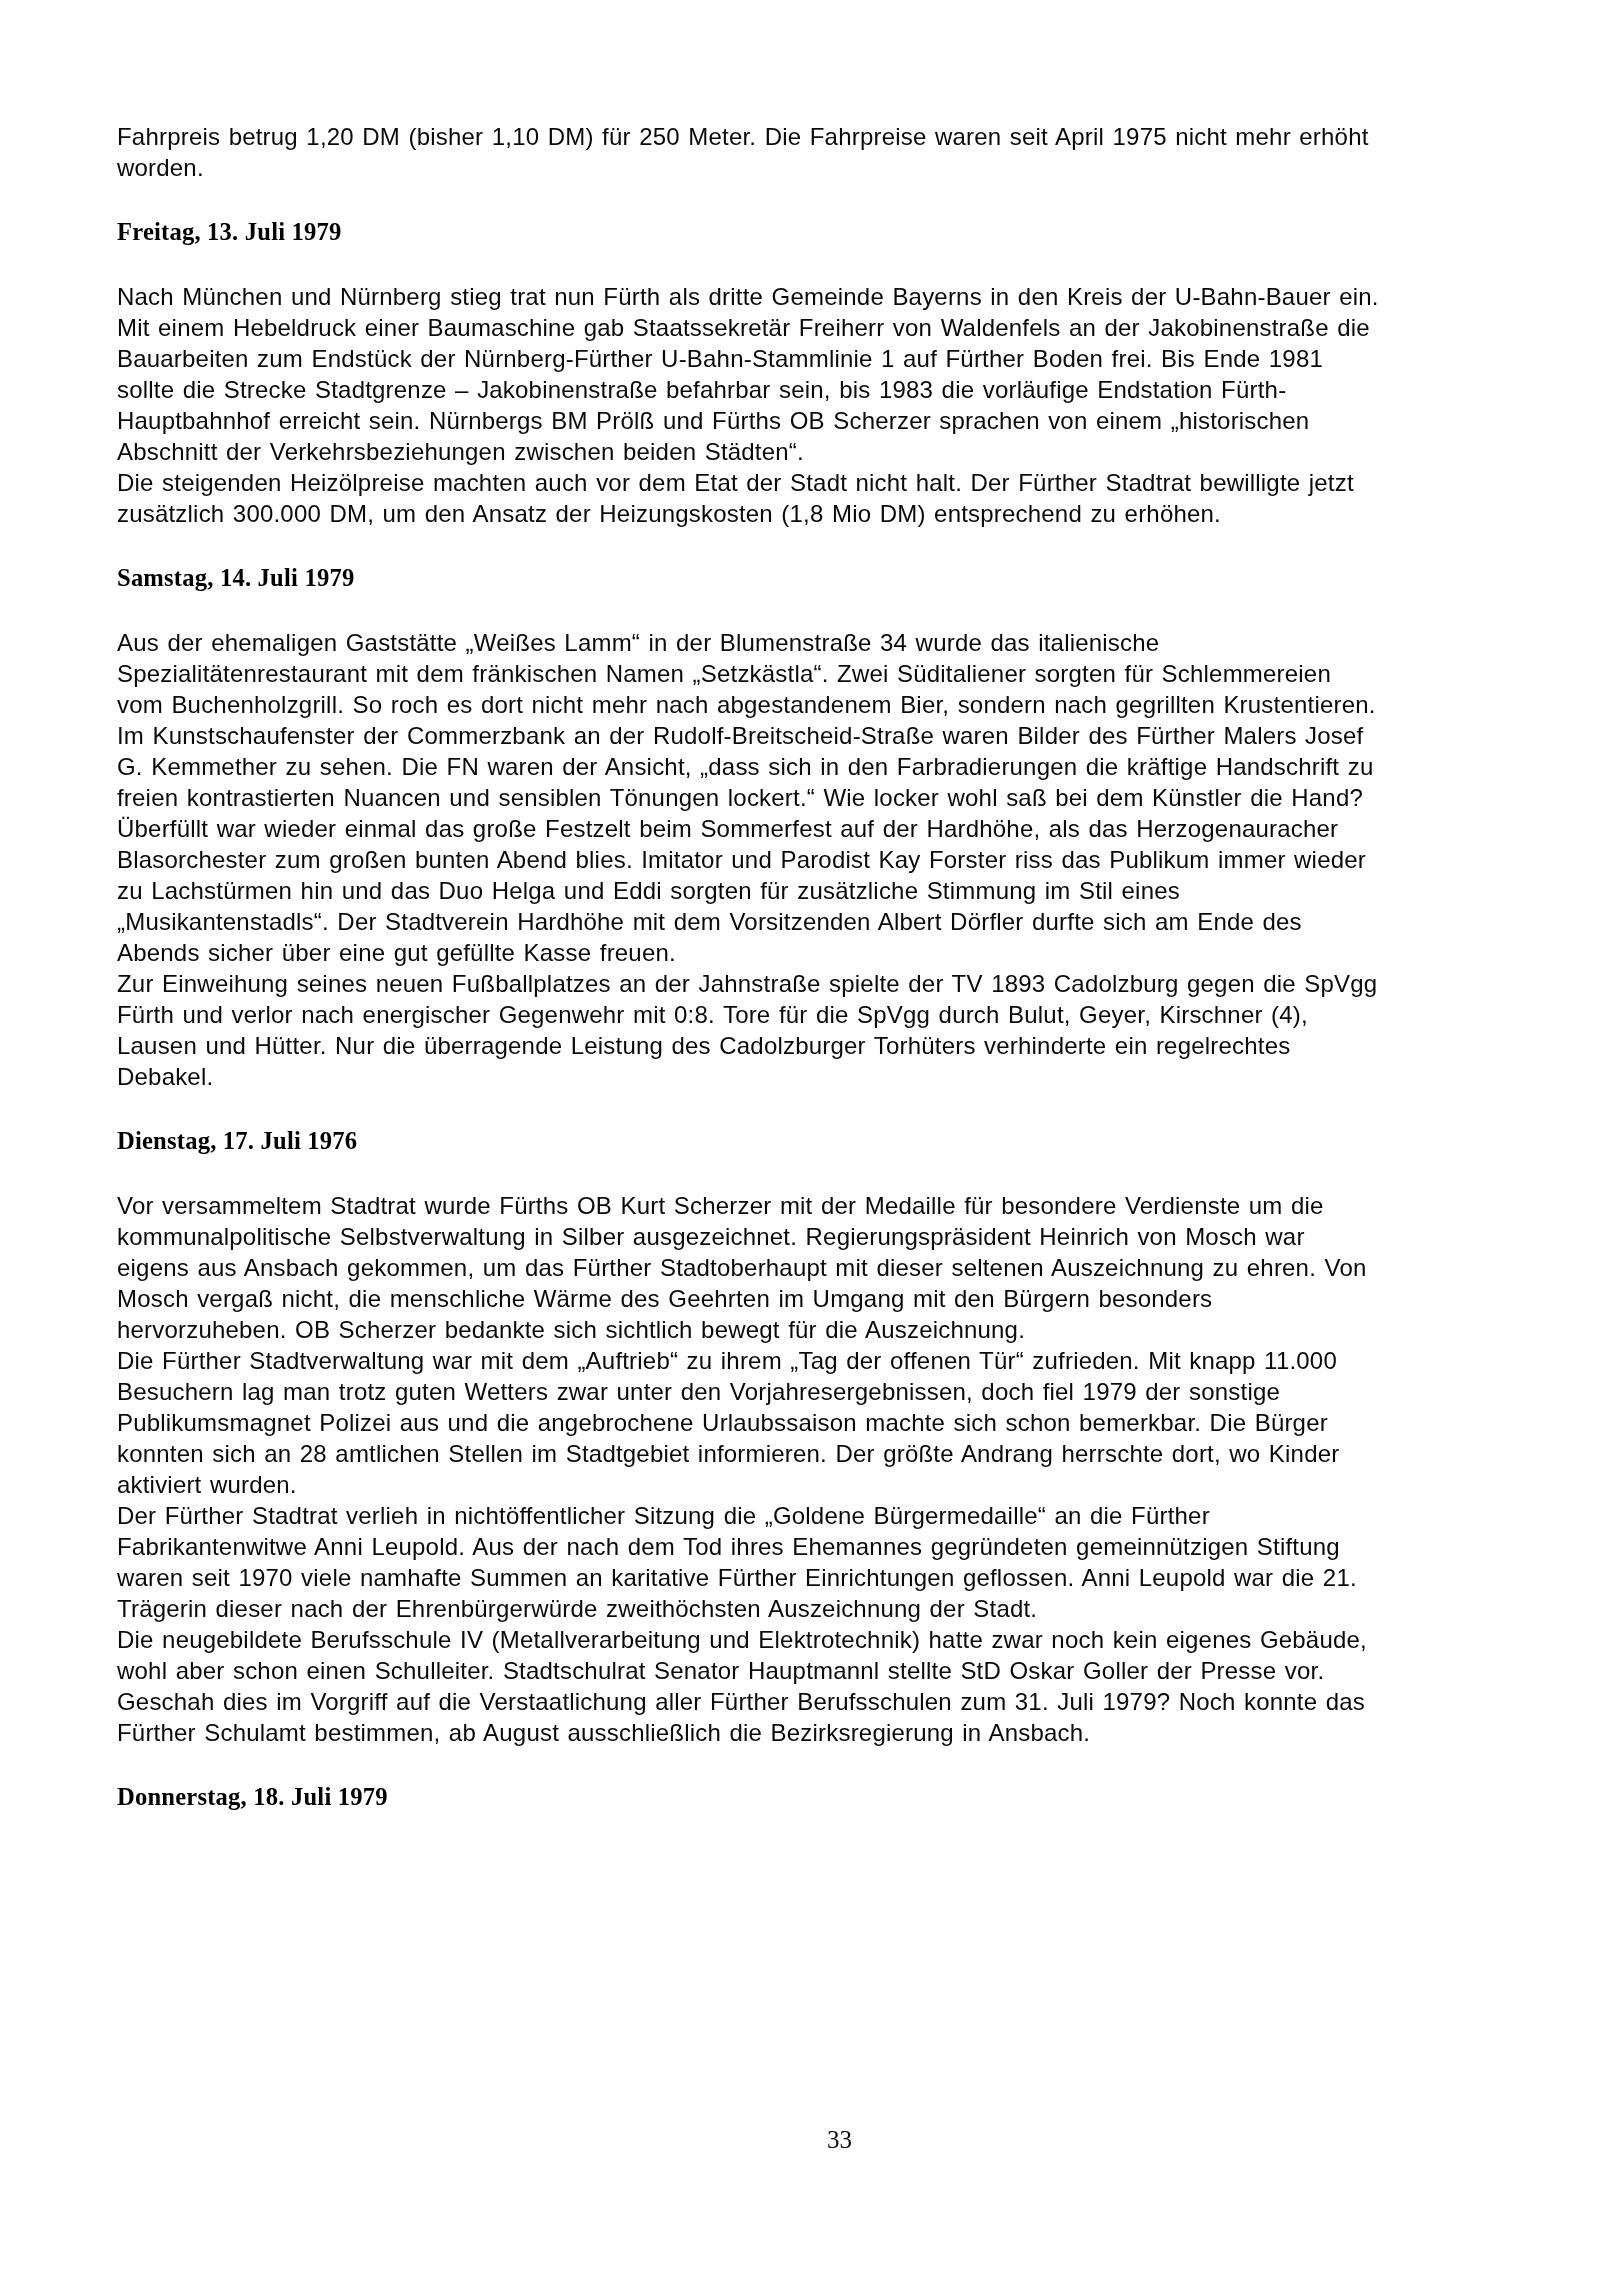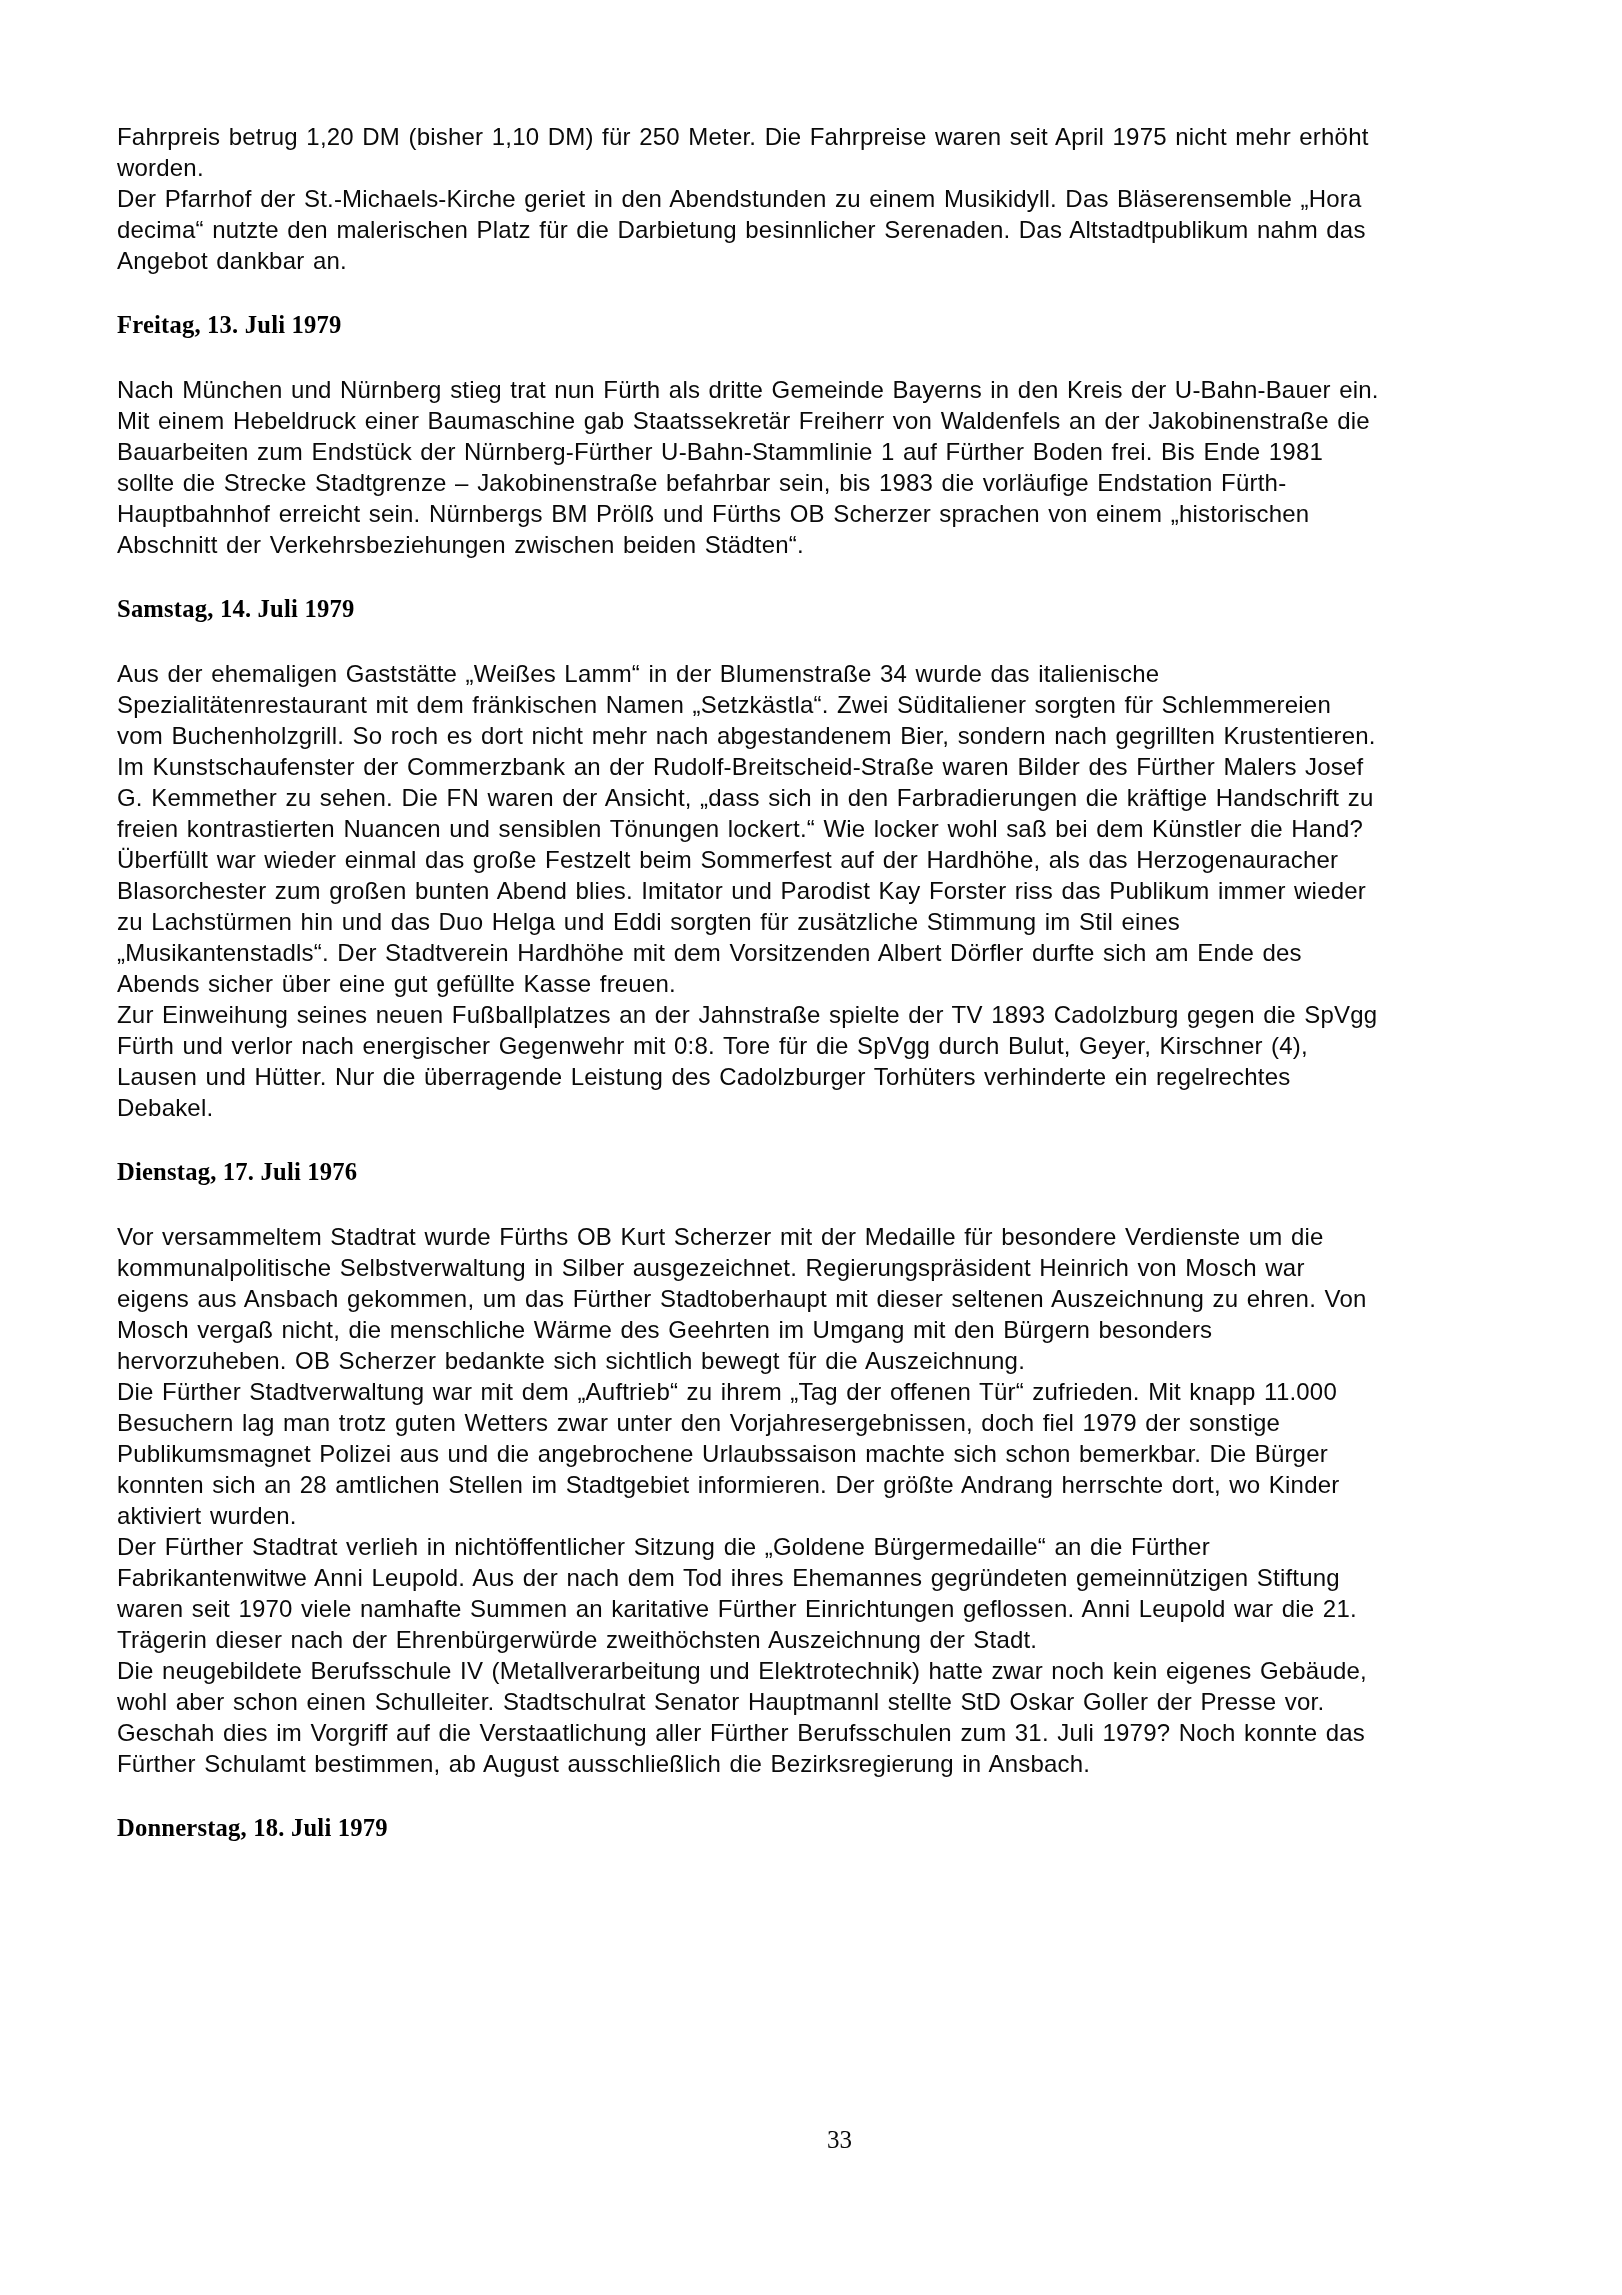--- a/index.html
+++ b/index.html
@@ -55,31 +55,30 @@
   }
 </style>
 </head>
 <body>
 
 <div class="page">
   <div class="content">
 
     <p class="body">Fahrpreis betrug 1,20 DM (bisher 1,10 DM) für 250 Meter. Die Fahrpreise waren seit April 1975 nicht mehr erhöht
 worden.</p>
-    <p class="body">Der Pfarrhof der St.-Michaels-Kirche geriet in den Abendstunden zu einem Musikidyll. Das Bläserensemble „Hora
-decima“ nutzte den malerischen Platz für die Darbietung besinnlicher Serenaden. Das Altstadtpublikum nahm das
-Angebot dankbar an.</p>
 
     <h2 class="date">Freitag, 13. Juli 1979</h2>
     <p class="body">Nach München und Nürnberg stieg trat nun Fürth als dritte Gemeinde Bayerns in den Kreis der U-Bahn-Bauer ein.
 Mit einem Hebeldruck einer Baumaschine gab Staatssekretär Freiherr von Waldenfels an der Jakobinenstraße die
 Bauarbeiten zum Endstück der Nürnberg-Fürther U-Bahn-Stammlinie 1 auf Fürther Boden frei. Bis Ende 1981
 sollte die Strecke Stadtgrenze – Jakobinenstraße befahrbar sein, bis 1983 die vorläufige Endstation Fürth-
 Hauptbahnhof erreicht sein. Nürnbergs BM Prölß und Fürths OB Scherzer sprachen von einem „historischen
 Abschnitt der Verkehrsbeziehungen zwischen beiden Städten“.</p>
+    <p class="body">Die steigenden Heizölpreise machten auch vor dem Etat der Stadt nicht halt. Der Fürther Stadtrat bewilligte jetzt
+zusätzlich 300.000 DM, um den Ansatz der Heizungskosten (1,8 Mio DM) entsprechend zu erhöhen.</p>
 
     <h2 class="date">Samstag, 14. Juli 1979</h2>
     <p class="body">Aus der ehemaligen Gaststätte „Weißes Lamm“ in der Blumenstraße 34 wurde das italienische
 Spezialitätenrestaurant mit dem fränkischen Namen „Setzkästla“. Zwei Süditaliener sorgten für Schlemmereien
 vom Buchenholzgrill. So roch es dort nicht mehr nach abgestandenem Bier, sondern nach gegrillten Krustentieren.</p>
     <p class="body">Im Kunstschaufenster der Commerzbank an der Rudolf-Breitscheid-Straße waren Bilder des Fürther Malers Josef
 G. Kemmether zu sehen. Die FN waren der Ansicht, „dass sich in den Farbradierungen die kräftige Handschrift zu
 freien kontrastierten Nuancen und sensiblen Tönungen lockert.“ Wie locker wohl saß bei dem Künstler die Hand?</p>
 
     <p class="body">Überfüllt war wieder einmal das große Festzelt beim Sommerfest auf der Hardhöhe, als das Herzogenauracher

